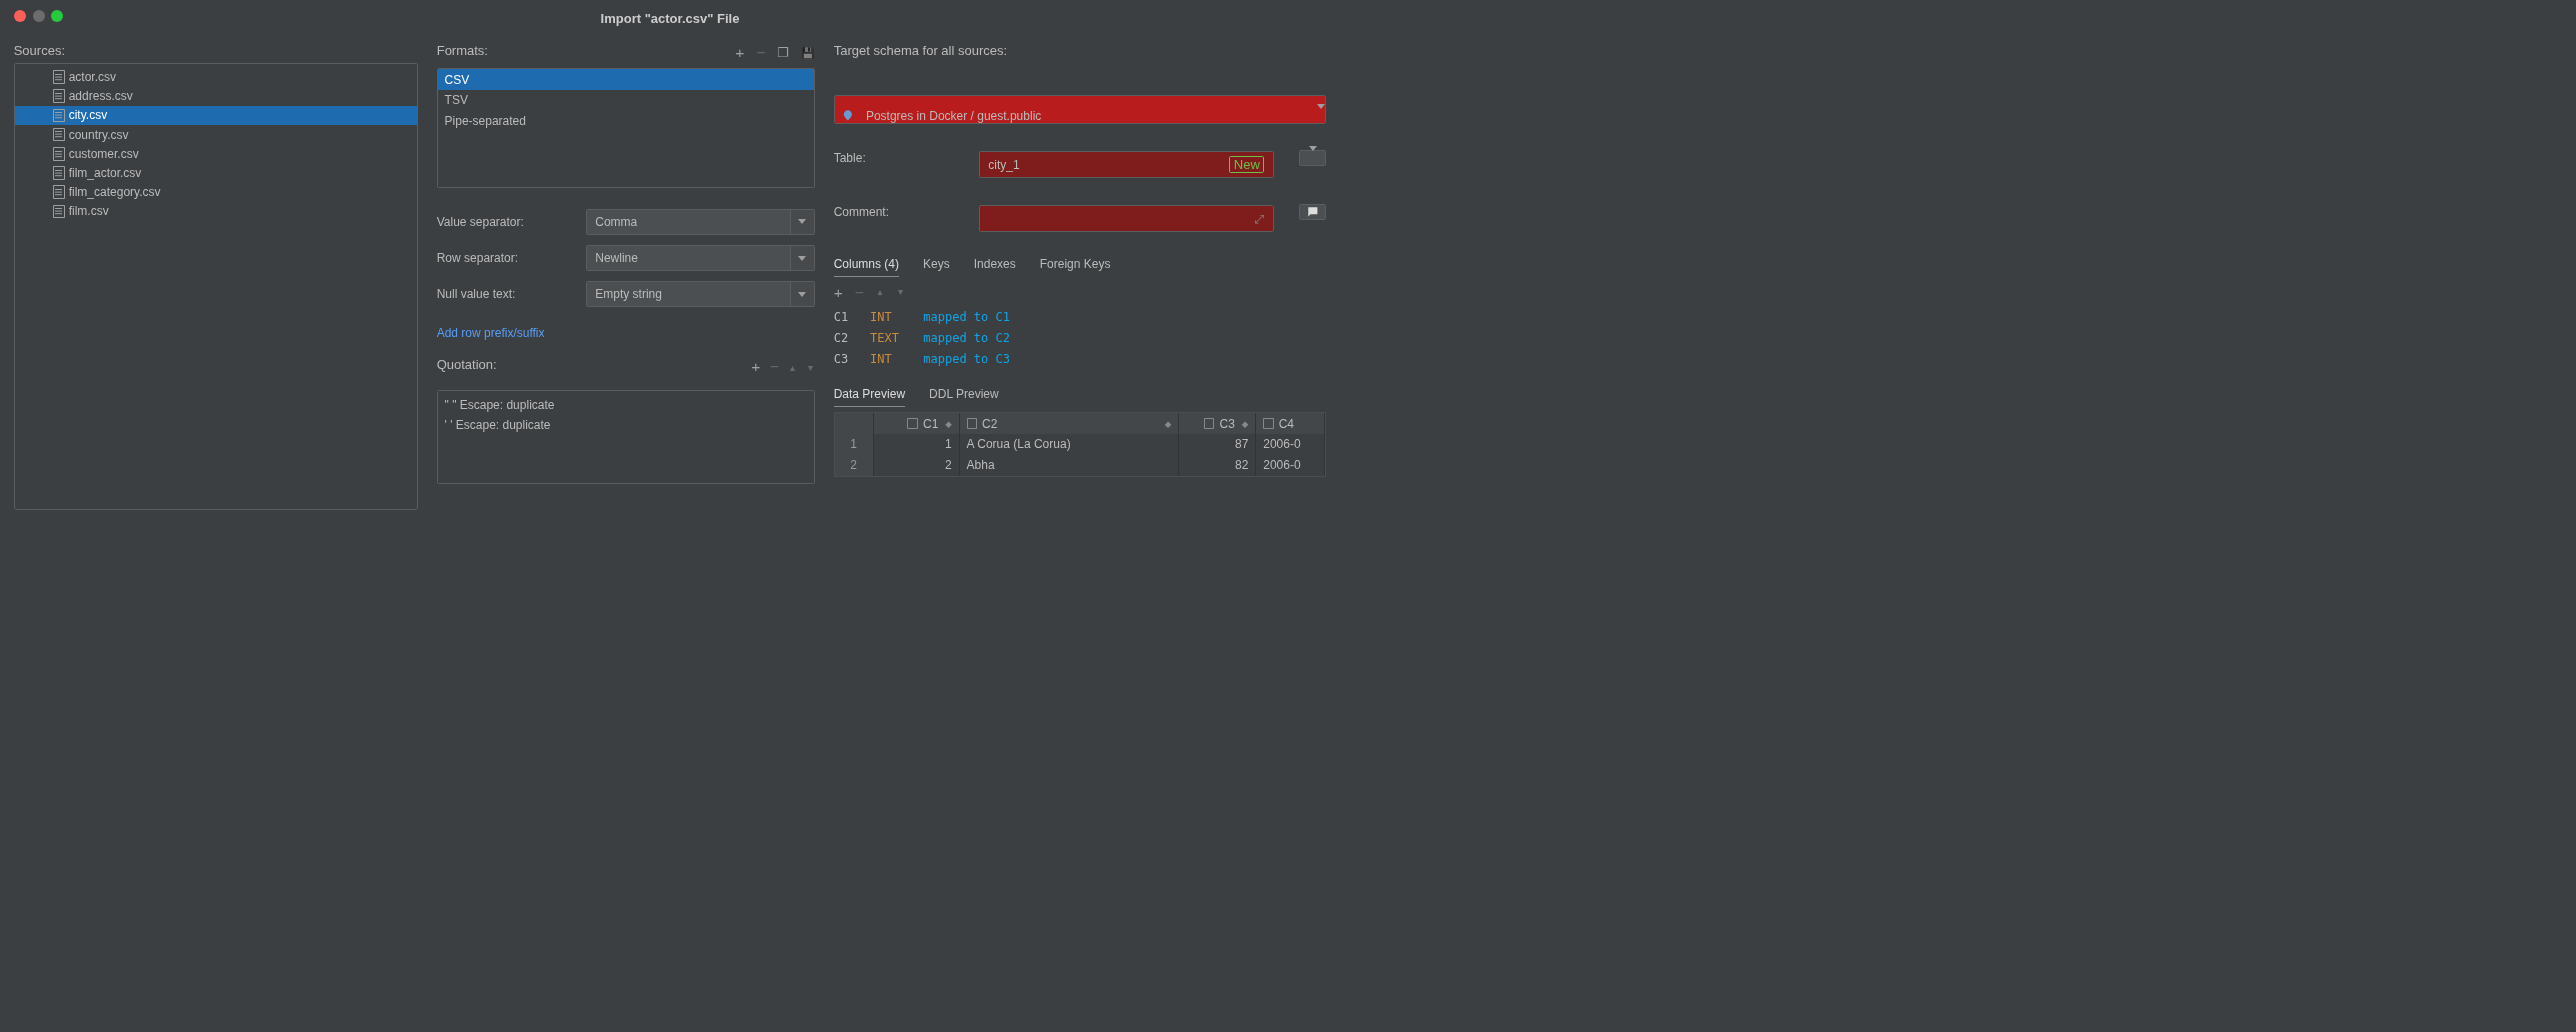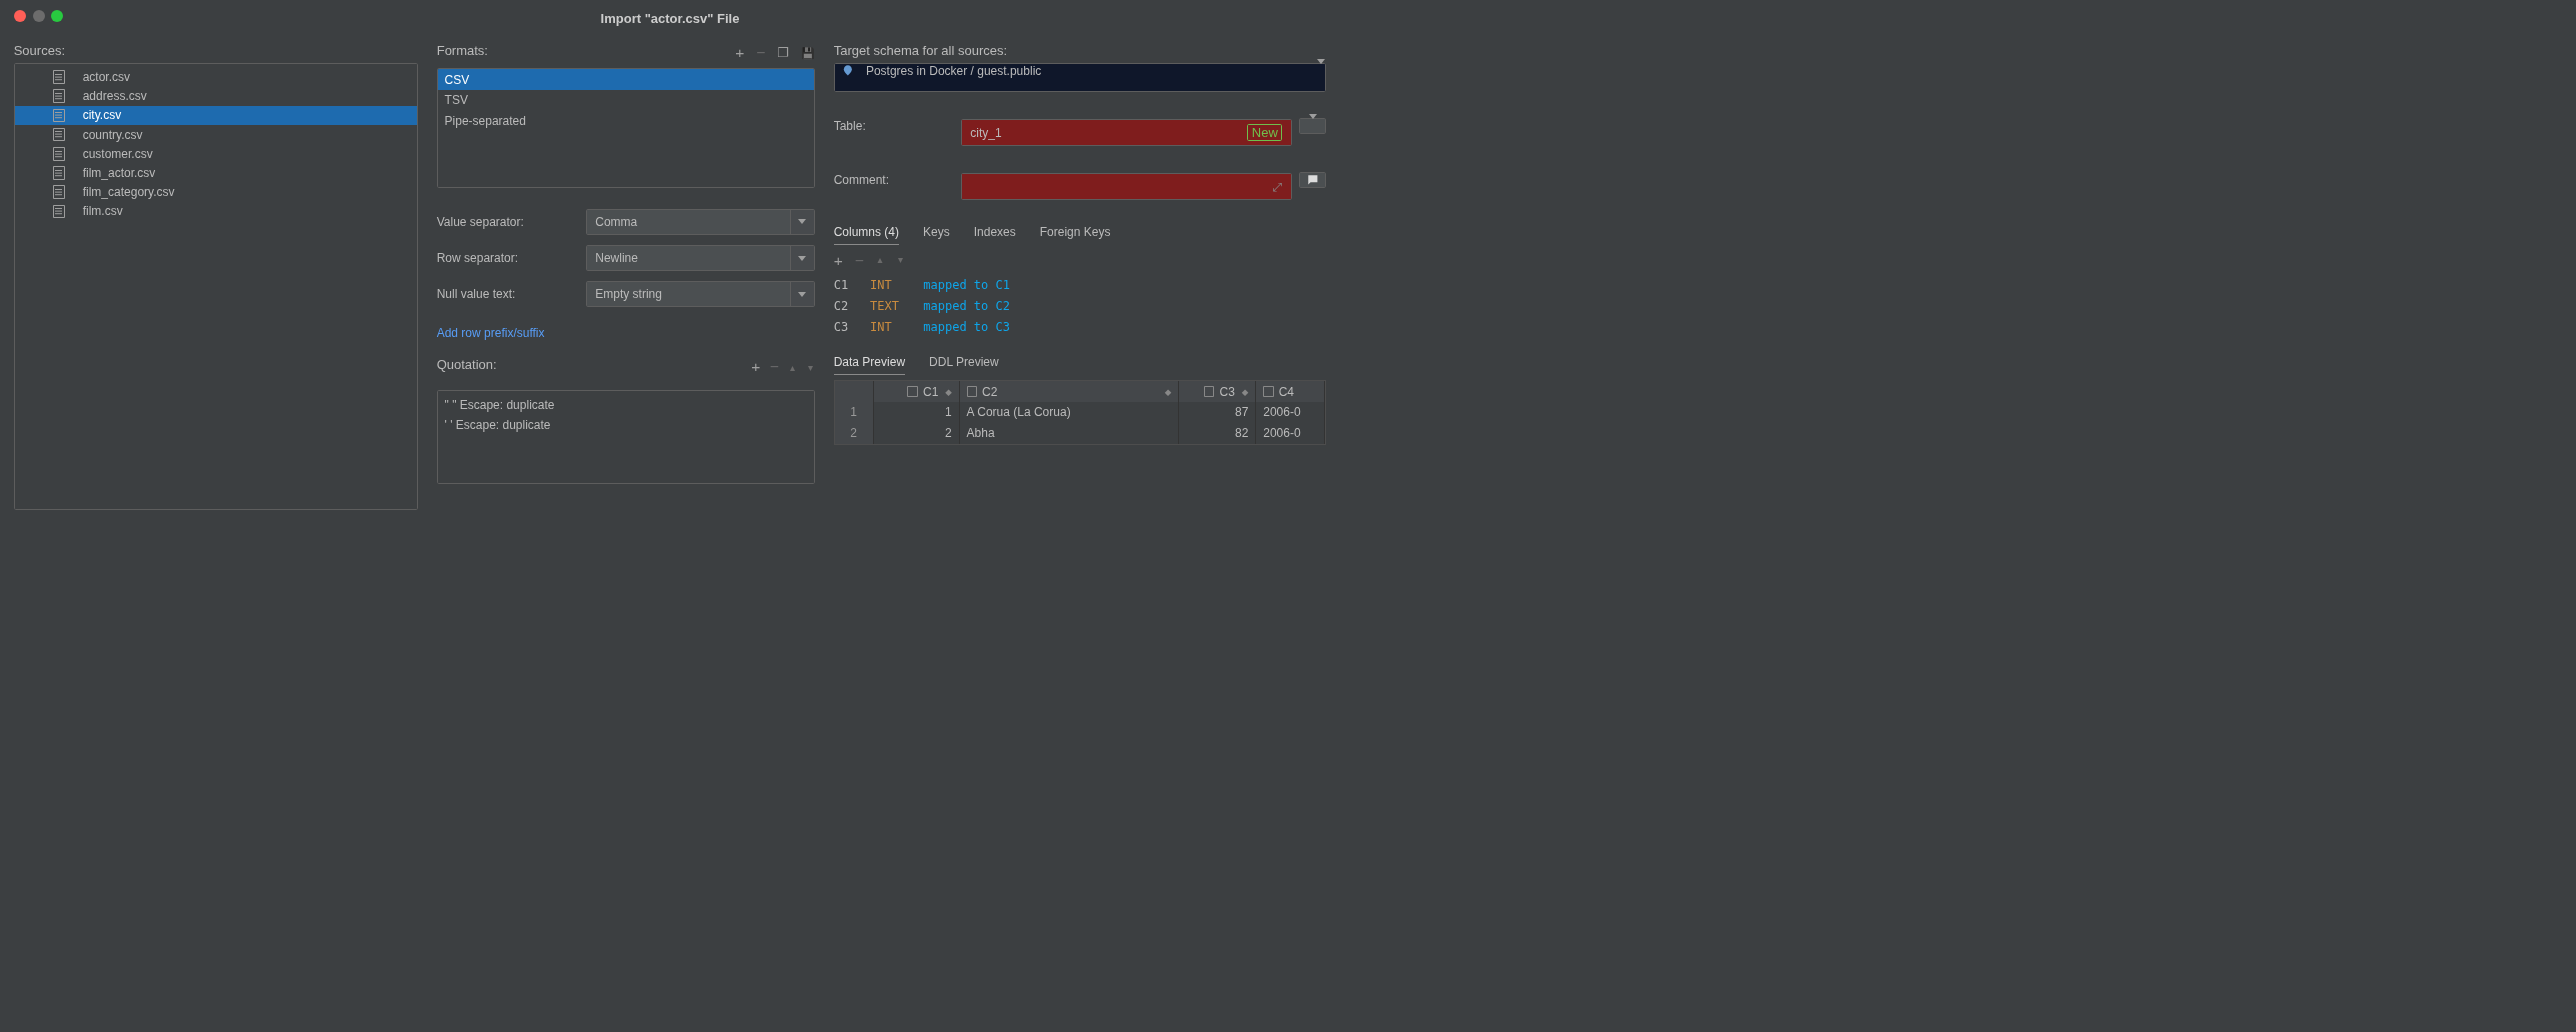--- a/index.html
+++ b/index.html
@@ -47,21 +47,21 @@
   background:#3c3f41;
   border:0.9px solid #5d5d5d;
   border-radius:1.7px;
   height:447px;
   overflow:auto;
   padding-top:3.4px;
 }
 .list-item {
   display:flex;
   align-items:center;
-  gap:18px;
+  gap:4px;
   padding:2.6px 8.6px 2.6px 38px;
   cursor:default;
   color:#bbbbbb;
 }
 .list-item.selected { background:#1e6baf; color:#fff; }
 .file-icon {
   width:12px; height:13.7px;
   display:inline-block;
   border:0.9px solid #9e9e9e;
   border-radius:0.9px;
@@ -126,38 +126,39 @@
   background:#3c3f41;
   border:0.9px solid #5d5d5d;
   border-radius:1.7px;
   height:94px;
   padding:5.2px;
 }
 .quote-row { color:#bbbbbb; padding:2.6px 1.7px; }
 .tiny-icons { display:flex; gap:9.4px; color:#7a7a7a; align-items:center; }
 .schema-select {
   display:flex;
-  align-items:flex-start;
-  background:#0f172a;
+  align-items:flex-end;
+  background:#b91c1c;
   border:0.9px solid #5d5d5d;
   border-radius:1.7px;
   height:29px;
+  margin-top:32px;
 }
 .schema-select .icon-pg {
   width:26px; display:flex; align-items:center; justify-content:center;
   color:#659ad2;
 }
 .schema-select .sval { flex:1; display:flex; align-items:center; padding:0 5.2px; }
 .small-btn {
   width:27.5px; background:#4b4f51;
   border:0.9px solid #5d5d5d;
   border-radius:1.7px;
   display:flex; align-items:center; justify-content:center;
 }
-.row2 { display:flex; align-items:center; gap:7px; margin-top:13.7px; }
+.row2 { display:flex; align-items:center; gap:25px; margin-top:13.7px; }
 .row2 .label { flex:0 0 120px; }
 .text-in {
   flex:1;
   background:#7f1d1d;
   border:0.9px solid #5d5d5d;
   border-radius:1.7px;
   height:27.5px;
   padding:0 8.6px;
   display:flex;
   align-items:center;

